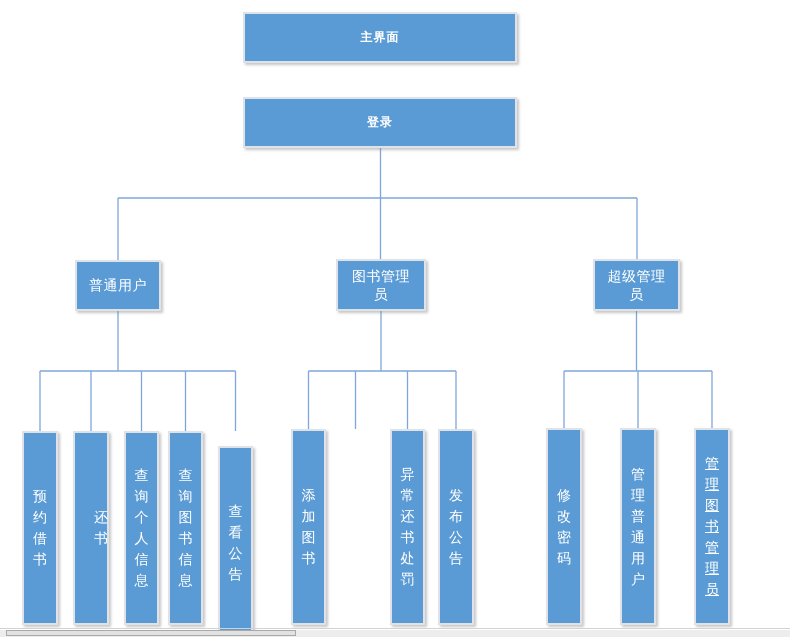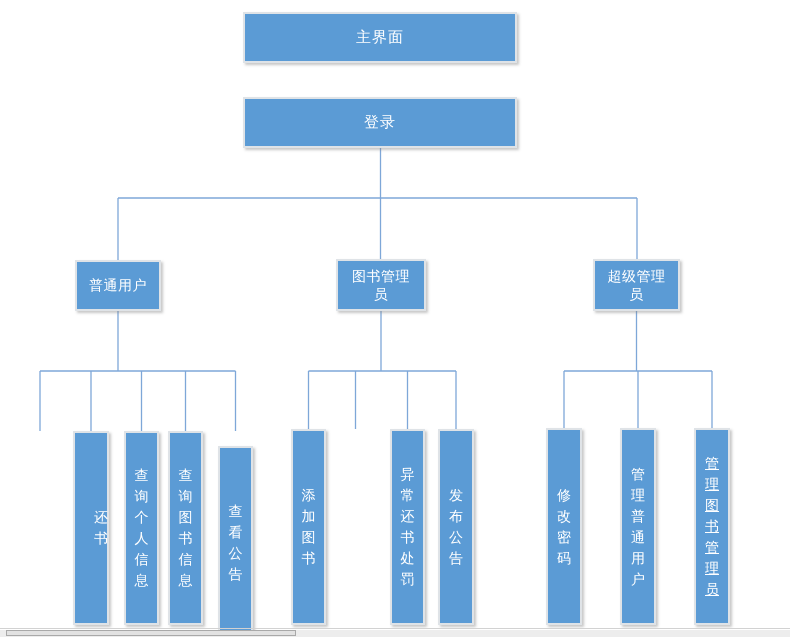--- a/index.html
+++ b/index.html
@@ -15,21 +15,21 @@
   .node{
     position:absolute;
     background:var(--node-fill,#5B9BD5);
     border:2px solid var(--node-border,#DFE3E7);
     box-shadow:1.5px 2px 2.5px rgba(130,130,130,0.45);
     color:var(--node-text,#ffffff);
     display:flex;align-items:center;justify-content:center;
     box-sizing:border-box;
     text-align:center;
   }
-  .node-h .lbl{font-size:15px;letter-spacing:1px;white-space:pre-line;line-height:1.25;}
+  .node-h .lbl{font-size:12px;letter-spacing:1px;white-space:pre-line;line-height:1.25;font-weight:bold;}
   .node-b .lbl{font-size:14px;letter-spacing:0.5px;white-space:pre-line;line-height:1.3;}
   .vcol .vtxt{
     font-size:14px;
     width:1em;
     word-break:break-all;
     line-height:1.5;
     text-align:center;
     display:inline-block;
   }
   .bottom-line{
@@ -97,20 +97,23 @@
   <div class="node node-b" style="left:336px;top:259px;width:90px;height:52px;">
     <span class="lbl">图书管理
 员</span>
   </div>
 
   <div class="node node-b" style="left:593px;top:259px;width:87px;height:52px;">
     <span class="lbl">超级管理
 员</span>
   </div>
 
+  <div class="node vcol" style="left:22px;top:431px;width:36px;height:194px;">
+    <span class="vtxt">预约借书</span>
+  </div>
   <div class="node vcol" style="left:73px;top:431px;width:36px;height:194px;padding-left:20px;">
     <span class="vtxt">还书</span>
   </div>
   <div class="node vcol" style="left:124px;top:431px;width:35px;height:194px;">
     <span class="vtxt">查询个人信息</span>
   </div>
   <div class="node vcol" style="left:168px;top:431px;width:35px;height:194px;">
     <span class="vtxt">查询图书信息</span>
   </div>
   <div class="node vcol" style="left:218px;top:431px;width:35px;height:194px;margin-top:15px;">

